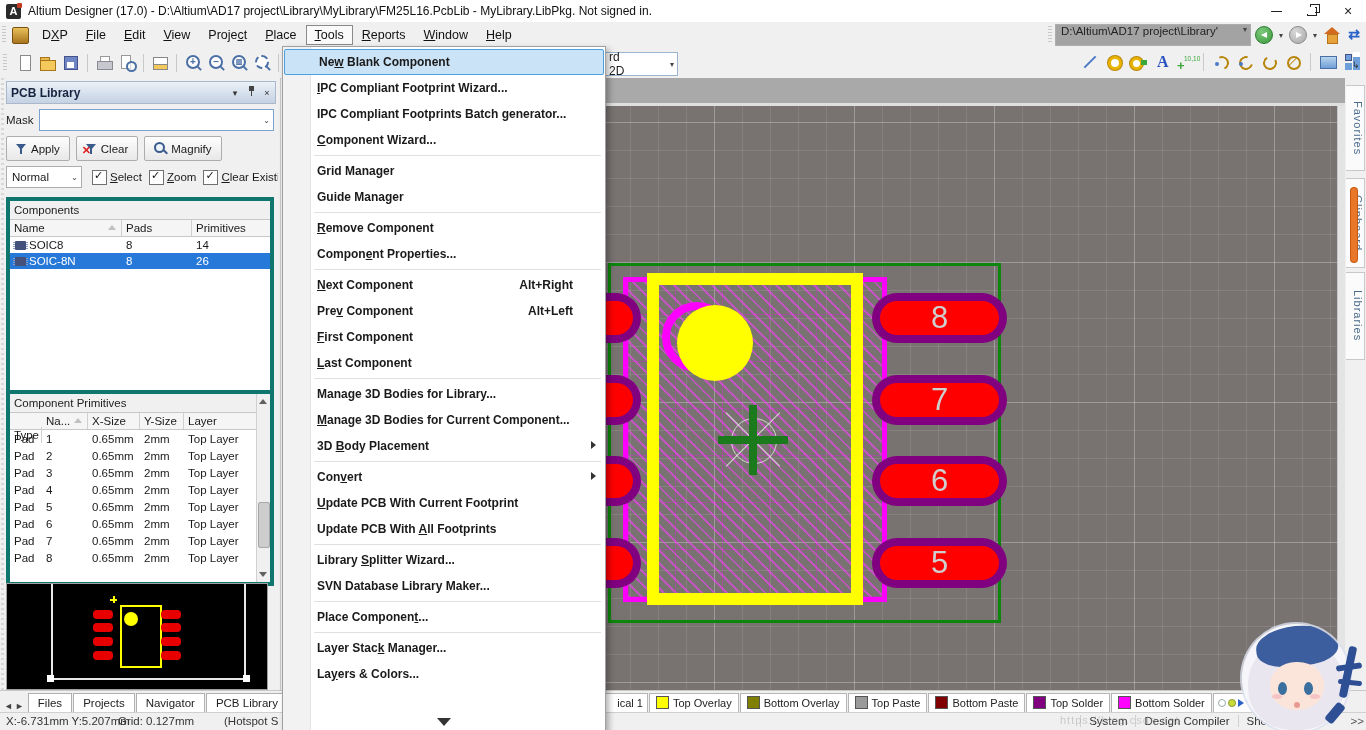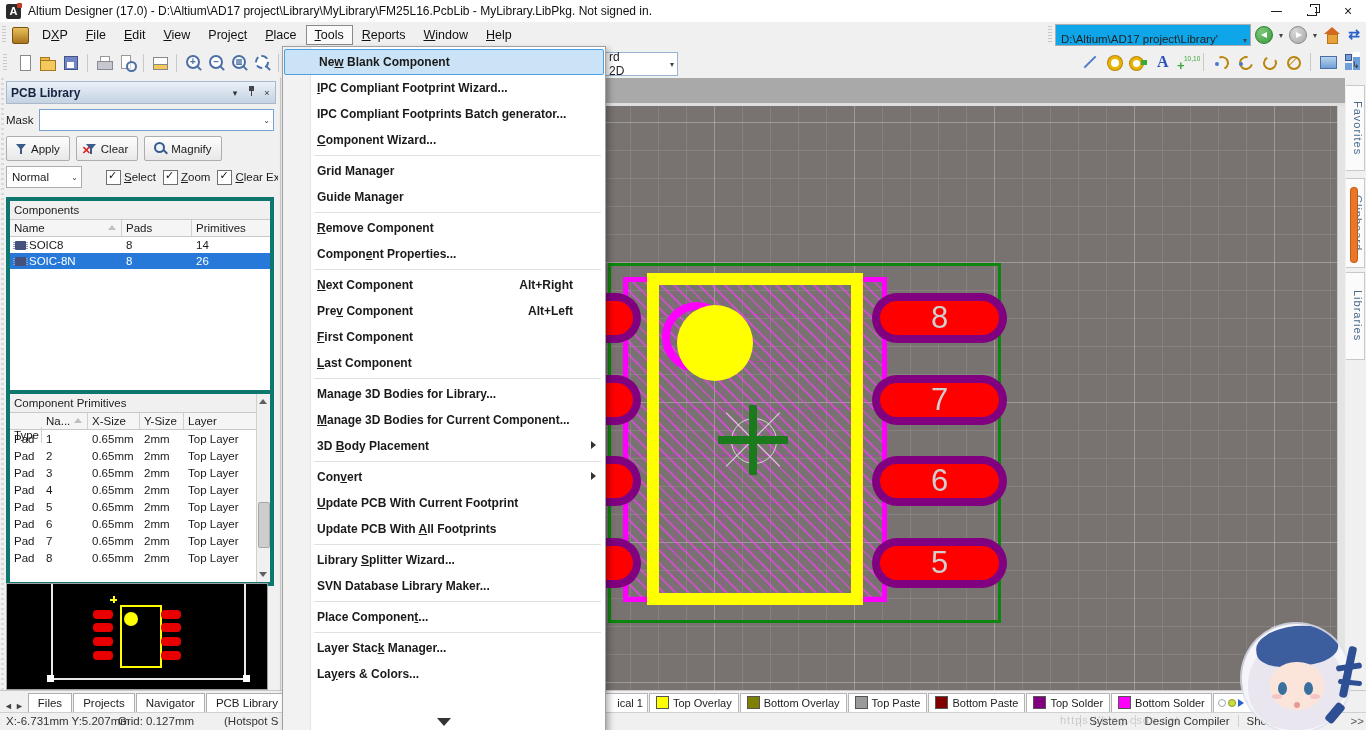--- a/index.html
+++ b/index.html
@@ -24,21 +24,21 @@
   .winbtn-close{font-size:14px;}
 
   
   .menubar{position:absolute;left:0;top:22px;width:1366px;height:26px;background:#f0f0f0;display:flex;align-items:center;}
   .grip{width:4px;height:18px;margin-left:2px;background:repeating-linear-gradient(#c8c8c8 0 1px,transparent 1px 3px);}
   .dxp-icon{width:15px;height:15px;margin:0 4px 0 6px;background:linear-gradient(#e8c05a,#a8741e);border:1px solid #7a5210;border-radius:2px;}
   #menubar-items{display:flex;height:26px;align-items:center;}
   .mb-item{padding:3px 9px;font-size:12.5px;color:#111;cursor:default;}
   .mb-item.active{background:#fafafa;border:1px solid #8a8a8a;padding:2px 8px;}
   .mb-right{position:absolute;right:2px;top:2px;display:flex;align-items:center;gap:3px;}
-  .path-combo{width:194px;height:20px;background:#0ea5e9;border:1px solid #adadad;display:flex;align-items:flex-end;font-size:11.5px;color:#222;}
+  .path-combo{width:194px;height:20px;background:#a3a3a3;border:1px solid #adadad;display:flex;align-items:flex-start;font-size:11.5px;color:#222;}
   .path-combo .pc-text{padding-left:5px;white-space:nowrap;overflow:hidden;flex:1;}
   .caret{font-size:8px;color:#444;padding:0 3px;}
 
   .tbicon{width:20px;height:20px;position:relative;display:inline-block;}
   .tb-sep{width:1px;height:18px;background:#c9c9c9;display:inline-block;margin:0 3px;vertical-align:middle;}
 
   
   .icon-back::before{content:"";position:absolute;left:1px;top:1px;width:16px;height:16px;border-radius:50%;background:radial-gradient(circle at 35% 30%,#7cc87c,#3a9a3a);border:1px solid #2e7d32;}
   .icon-back::after{content:"";position:absolute;left:7px;top:7px;border-style:solid;border-width:3px 6px 3px 0;border-color:transparent #fff transparent transparent;}
   .icon-forward::before{content:"";position:absolute;left:1px;top:1px;width:16px;height:16px;border-radius:50%;background:radial-gradient(circle at 35% 30%,#d8d8d8,#a8a8a8);border:1px solid #8a8a8a;}
@@ -115,21 +115,21 @@
   .pbtn{height:23px;background:linear-gradient(#fdfdfd,#e8e8e8);border:1px solid #adadad;border-radius:2px;
         display:flex;align-items:center;gap:4px;padding:0 9px;font-size:11.5px;}
   .funnel{display:inline-block;position:relative;width:11px;height:12px;}
   .funnel::before{content:"";position:absolute;left:0;top:1px;border-left:5px solid transparent;border-right:5px solid transparent;border-top:6px solid #3a5a8c;}
   .funnel::after{content:"";position:absolute;left:4px;top:6px;width:2px;height:5px;background:#3a5a8c;}
   .redx{position:absolute;left:-4px;top:1px;color:#d22;font-weight:bold;font-size:11px;}
   .mag-mini{display:inline-block;position:relative;width:13px;height:13px;}
   .mag-mini::before{content:"";position:absolute;left:0;top:0;width:7px;height:7px;border:2px solid #3a5a8c;border-radius:50%;background:#eef4fb;}
   .mag-mini::after{content:"";position:absolute;left:9px;top:9px;width:5px;height:2px;background:#3a5a8c;transform:rotate(45deg);}
 
-  .filter-row{position:absolute;left:6px;top:88px;width:272px;display:flex;align-items:center;gap:24px;}
+  .filter-row{position:absolute;left:6px;top:88px;width:272px;display:flex;align-items:center;gap:10px;}
   .normal-combo{width:74px;height:20px;background:#fff;border:1px solid #adadad;display:flex;align-items:center;}
   .normal-combo span:first-child{flex:1;padding-left:5px;}
   .check{display:flex;align-items:center;gap:3px;white-space:nowrap;}
   .cbbox{width:13px;height:13px;background:#fff;border:1px solid #707070;position:relative;}
   .cbbox.checked::after{content:"✓";position:absolute;left:1px;top:-2px;font-size:11px;color:#111;}
 
   .group-box{position:absolute;left:6px;background:#fff;border:4px solid #0f766e;}
   .gb-title{height:18px;background:#f0f0f0;border-bottom:1px solid #c8c8c8;display:flex;align-items:center;padding-left:4px;font-size:11.5px;color:#222;position:relative;}
   .gb-chev{position:absolute;right:4px;top:5px;width:0;height:0;border-left:4px solid transparent;border-right:4px solid transparent;border-bottom:5px solid #888;}
   .thead{display:flex;background:#f5f5f5;border-bottom:1px solid #c8c8c8;height:16px;align-items:center;}

